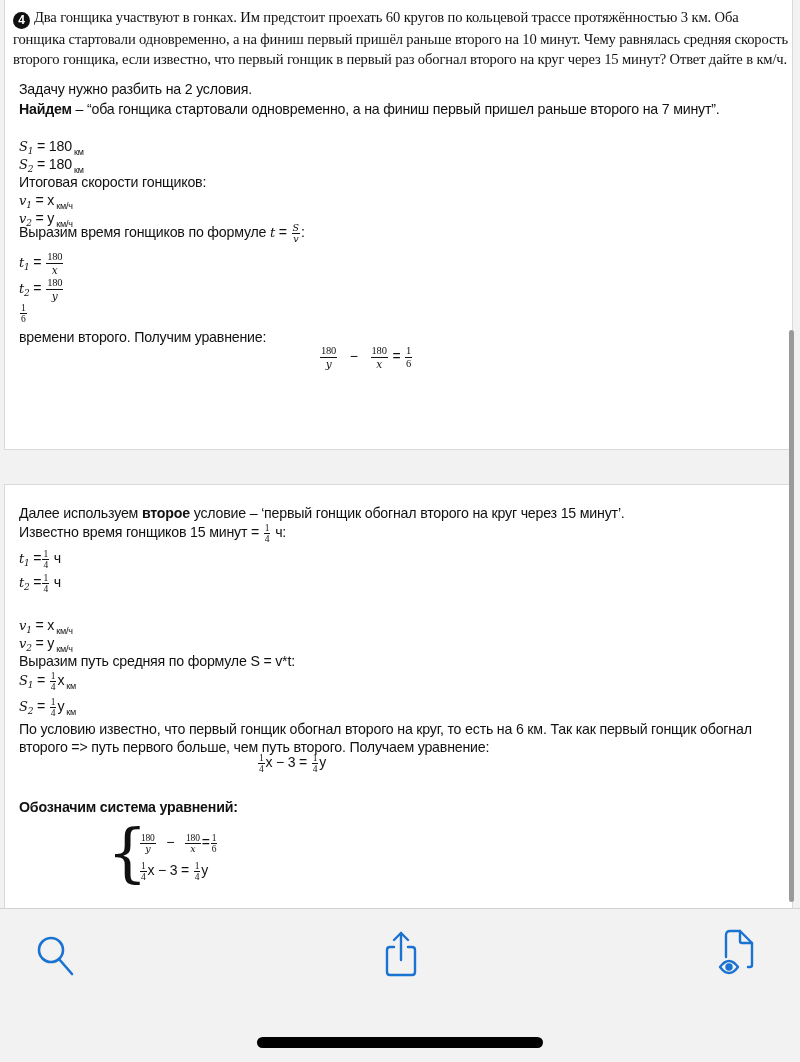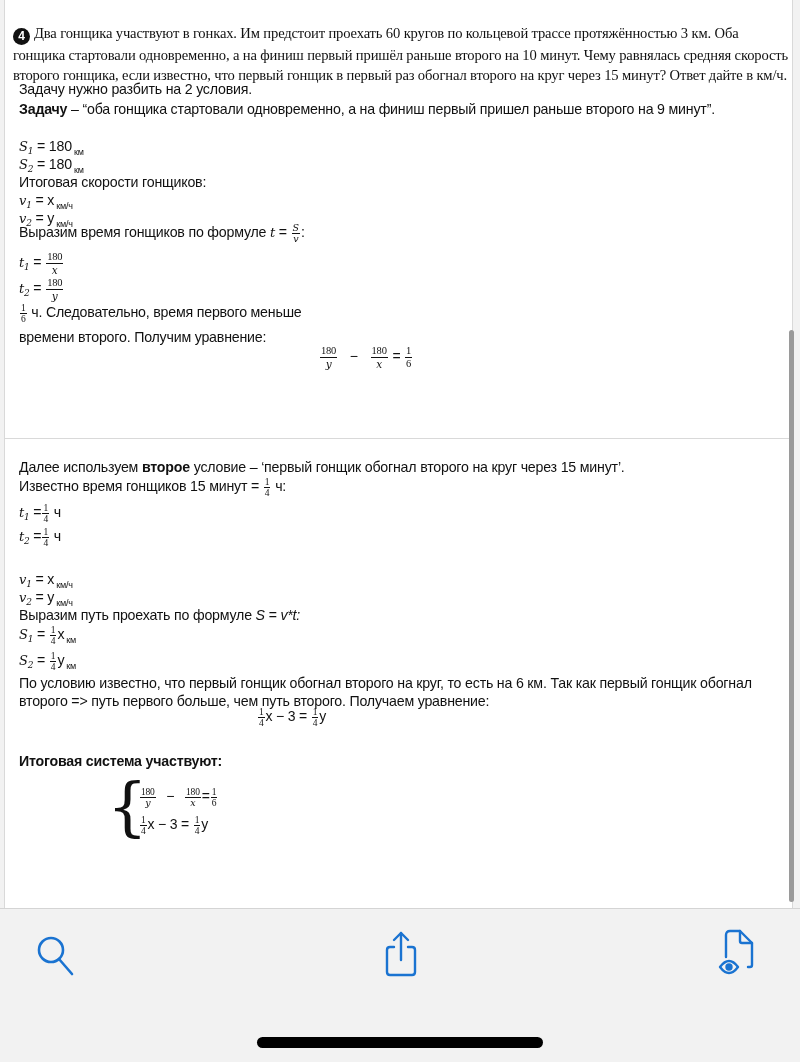--- a/index.html
+++ b/index.html
@@ -1,19 +1,19 @@
 <!DOCTYPE html>
 <html><head>
   <meta charset="utf-8">
   <style>
     html, body { margin:0; padding:0; }
     body { width:800px; height:1062px; background:#f2f2f2; position:relative; overflow:hidden; font-family:"Liberation Sans", sans-serif; color:#111; }
     .page { position:absolute; left:4px; width:789px; background:#fff; border:1px solid #d9d9d9; box-sizing:border-box; }
     #page1 { top:-6px; height:456px; }
-    #page2 { top:438px; height:488px; }
+    #page2 { top:484px; height:488px; }
     .problem { position:absolute; left:8px; top:8px; width:780px; font-family:"Liberation Serif", serif; font-size:14.6px; line-height:20px; color:#111; letter-spacing:-0.15px; }
     .badge { display:inline-block; width:17px; height:17px; border-radius:50%; background:#111; color:#fff; font-family:"Liberation Sans", sans-serif; font-size:12px; font-weight:bold; text-align:center; line-height:17px; margin-right:4px; vertical-align:-2px; }
     .sol { position:absolute; left:14px; font-family:"Liberation Sans", sans-serif; font-size:14.2px; color:#111; letter-spacing:-0.2px; }
     .ln { position:absolute; left:0; white-space:nowrap; }
     .b { font-weight:bold; }
     .it { font-style:italic; font-family:"DejaVu Serif", serif; font-size:13px; }
     .sub { font-size:9px; vertical-align:-3px; }
     .unit { font-size:9px; vertical-align:-4px; margin-left:2px; }
     .frac { display:inline-flex; flex-direction:column; align-items:center; vertical-align:middle; font-family:"Liberation Serif", serif; line-height:12px; margin:0 1px; }
     .frac .n { font-size:10.5px; border-bottom:1px solid #111; padding:0 1px; }
@@ -24,27 +24,27 @@
     .brace { position:absolute; font-family:"DejaVu Serif", serif; font-weight:200; color:#111; }
     .scrollbar { position:absolute; left:789px; top:330px; width:5px; height:572px; background:#9a9a9a; border-radius:3px; }
     .toolbar { position:absolute; left:0; top:908px; width:800px; height:154px; background:#f2f2f2; border-top:1px solid #d4d4d4; }
     .tb-btn { position:absolute; top:20px; width:44px; height:50px; display:flex; align-items:center; justify-content:center; cursor:pointer; }
     .home-ind { position:absolute; left:257px; top:1037px; width:286px; height:11px; background:#000; border-radius:6px; }
   </style>
 </head>
 <body>
 
 <div class="page" id="page1">
-  <div class="problem" style="top:12px;margin-top:16px;">
+  <div class="problem" style="top:12px;">
     <span class="badge">4</span><span>Два гонщика участвуют в гонках. Им предстоит проехать 60 кругов по кольцевой трассе протяжённостью 3 км. Оба гонщика стартовали одновременно, а на финиш первый пришёл раньше второго на 10 минут. Чему равнялась средняя скорость второго гонщика, если известно, что первый гонщик в первый раз обогнал второго на круг через 15 минут? Ответ дайте в км/ч.</span>
   </div>
 
   <div class="sol" style="top:0; width:770px; height:450px;">
     <div class="ln" style="top:86px;">Задачу нужно разбить на 2 условия.</div>
-    <div class="ln" style="top:106px;"><span class="b">Задачу</span><span> – “оба гонщика стартовали одновременно, а на финиш первый пришел раньше второго на 9 минут”.</span></div>
+    <div class="ln" style="top:106px;"><span class="b">Найдем</span><span> – “оба гонщика стартовали одновременно, а на финиш первый пришел раньше второго на 7 минут”.</span></div>
 
     <div class="ln" style="top:143px;"><span class="it">S</span><span class="sub it">1</span><span> = 180</span><span class="unit">км</span></div>
     <div class="ln" style="top:161px;"><span class="it">S</span><span class="sub it">2</span><span> = 180</span><span class="unit">км</span></div>
 
     <div class="ln" style="top:179px;">Итоговая скорости гонщиков:</div>
     <div class="ln" style="top:197px;"><span class="it">v</span><span class="sub it">1</span><span> = x</span><span class="unit">км/ч</span></div>
     <div class="ln" style="top:215px;"><span class="it">v</span><span class="sub it">2</span><span> = y</span><span class="unit">км/ч</span></div>
 
     <div class="ln" style="top:228px;"><span>Выразим время гонщиков по формуле </span><span class="it">t</span><span> = </span><span class="frac sm">
           <span class="n it">S</span>
@@ -56,21 +56,21 @@
           <span class="d it">x</span>
         </span></div>
     <div class="ln" style="top:282px;"><span class="it">t</span><span class="sub it">2</span><span> = </span><span class="frac">
           <span class="n">180</span>
           <span class="d it">y</span>
         </span></div>
 
     <div class="ln" style="top:308px;"><span class="frac sm">
           <span class="n">1</span>
           <span class="d">6</span>
-        </span><span> ч. Следовательно, время первого меньше</span></div>
+        </span></div>
     <div class="ln" style="top:334px;text-align:center;">времени второго. Получим уравнение:</div>
 
     <div class="eq" style="left:300px; top:350px;">
       <span class="frac">
           <span class="n">180</span>
           <span class="d it">y</span>
         </span>
       <span style="margin:0 8px;">−</span>
       <span class="frac">
           <span class="n">180</span>
@@ -97,21 +97,21 @@
           <span class="n">1</span>
           <span class="d">4</span>
         </span><span> ч</span></div>
     <div class="ln" style="top:88px;"><span class="it">t</span><span class="sub it">2</span><span> =</span><span class="frac sm">
           <span class="n">1</span>
           <span class="d">4</span>
         </span><span> ч</span></div>
 
     <div class="ln" style="top:132px;"><span class="it">v</span><span class="sub it">1</span><span> = x</span><span class="unit">км/ч</span></div>
     <div class="ln" style="top:150px;"><span class="it">v</span><span class="sub it">2</span><span> = y</span><span class="unit">км/ч</span></div>
-    <div class="ln" style="top:168px;"><span>Выразим путь проехать по формуле </span><span style="font-style:italic;">S = v*t:</span></div>
+    <div class="ln" style="top:168px;"><span>Выразим путь средняя по формуле </span><span style="">S = v*t:</span></div>
 
     <div class="ln" style="top:186px;"><span class="it">S</span><span class="sub it">1</span><span> = </span><span class="frac sm">
           <span class="n">1</span>
           <span class="d">4</span>
         </span><span>x</span><span class="unit">км</span></div>
     <div class="ln" style="top:212px;"><span class="it">S</span><span class="sub it">2</span><span> = </span><span class="frac sm">
           <span class="n">1</span>
           <span class="d">4</span>
         </span><span>y</span><span class="unit">км</span></div>
 
@@ -121,21 +121,21 @@
     <div class="eq" style="left:238px; top:268px;">
       <span class="frac sm">
           <span class="n">1</span>
           <span class="d">4</span>
         </span><span>x − 3 = </span><span class="frac sm">
           <span class="n">1</span>
           <span class="d">4</span>
         </span><span>y</span>
     </div>
 
-    <div class="ln b" style="top:314px;">Итоговая система участвуют:</div>
+    <div class="ln b" style="top:314px;">Обозначим система уравнений:</div>
 
     <div class="brace" style="left:88px; top:336px; font-size:64px; line-height:64px;">{</div>
     <div class="eq" style="left:120px; top:348px;">
       <span class="frac sm">
           <span class="n">180</span>
           <span class="d it">y</span>
         </span>
       <span style="margin:0 6px;">−</span>
       <span class="frac sm">
           <span class="n">180</span>

